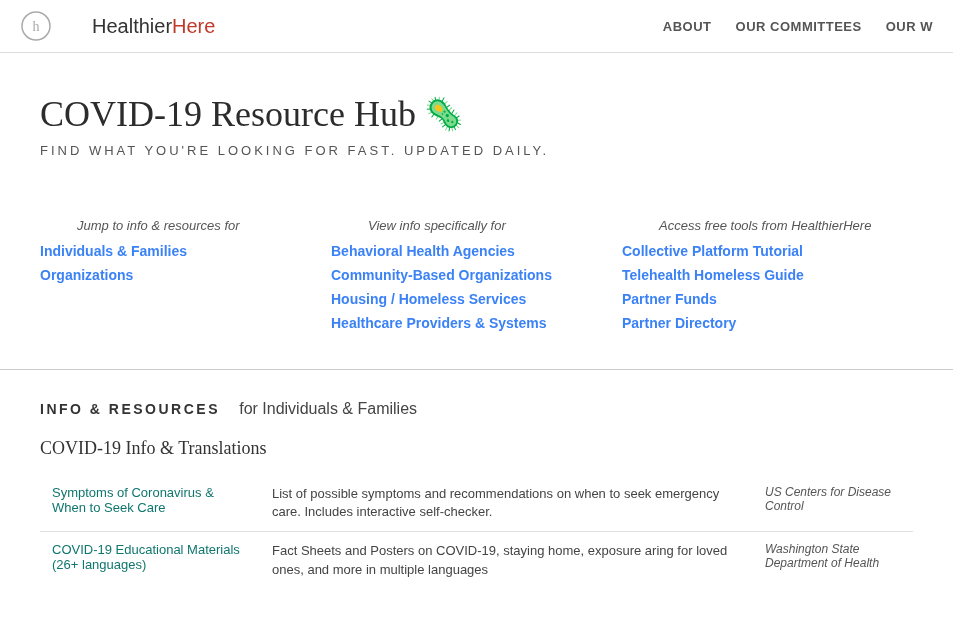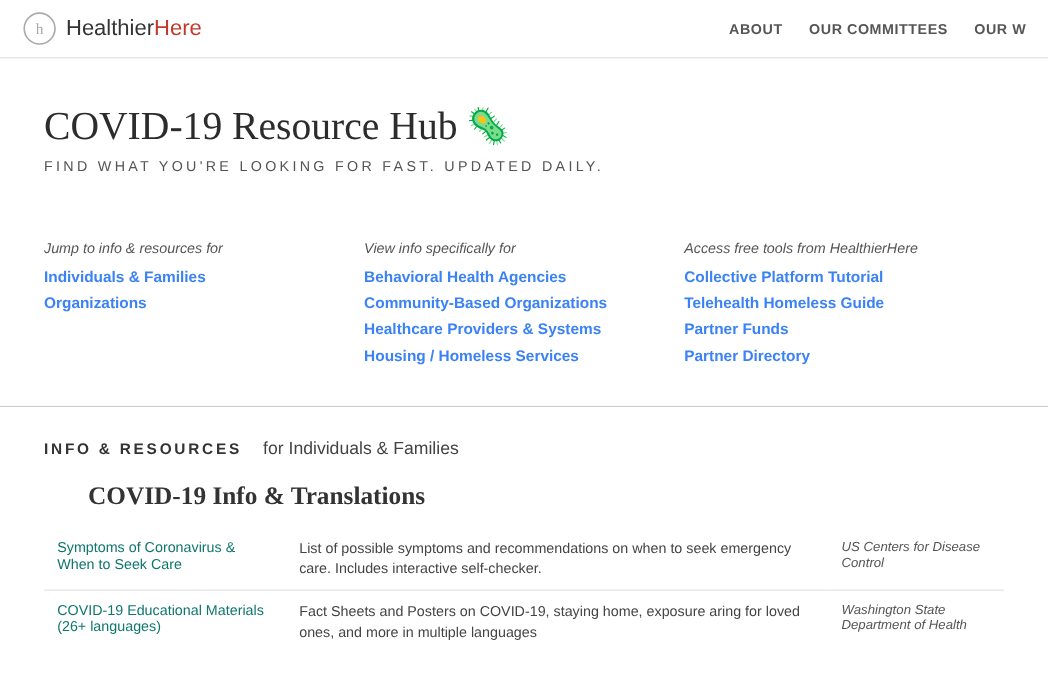--- a/index.html
+++ b/index.html
@@ -20,20 +20,21 @@
       gap: 8px;
     }
     .logo-icon {
       width: 32px;
       height: 32px;
     }
     .logo-text {
       font-size: 20px;
       font-family: Arial, sans-serif;
       color: #333;
+      margin-left: 32px;
     }
     .logo-text span { color: #c0392b; }
     .nav {
       display: flex;
       gap: 24px;
       font-family: Liberation Sans, sans-serif;
       font-size: 13px;
       letter-spacing: 0.5px;
       color: #555;
     }
@@ -78,20 +79,21 @@
     .jump-col {
       flex: 1;
       padding-right: 20px;
     }
     .jump-col-label {
       font-family: Arial, sans-serif;
       font-size: 13px;
       color: #555;
       margin-bottom: 10px;
       font-style: italic;
+      margin-left: 37px;
     }
     .jump-link {
       display: block;
       color: #3b82f6;
       text-decoration: none;
       font-family: Arial, sans-serif;
       font-size: 14px;
       margin-bottom: 8px;
       font-weight: 600;
     }
@@ -108,25 +110,23 @@
       margin-bottom: 20px;
     }
     .section-header span {
       color: #333;
       font-weight: 400;
       letter-spacing: 0;
       font-size: 16px;
     }
     .subsection-title {
       font-family: Georgia, serif;
-      font-size: 23px;
+      font-size: 18px;
       color: #333;
       margin-bottom: 16px;
-      margin-left: 40px;
-      font-weight: bold;
     }
 
     
     .resource-table {
       width: 100%;
       border-collapse: collapse;
       font-size: 13px;
     }
     .resource-table td {
       padding: 10px 12px;
@@ -184,22 +184,22 @@
 <section class="jump-links">
   <div class="jump-col">
     <p class="jump-col-label">Jump to info &amp; resources for</p>
     <a href="#" class="jump-link">Individuals &amp; Families</a>
     <a href="#" class="jump-link">Organizations</a>
   </div>
   <div class="jump-col">
     <p class="jump-col-label">View info specifically for</p>
     <a href="#" class="jump-link">Behavioral Health Agencies</a>
     <a href="#" class="jump-link">Community-Based Organizations</a>
+    <a href="#" class="jump-link">Housing / Homeless Services</a>
     <a href="#" class="jump-link">Healthcare Providers &amp; Systems</a>
-    <a href="#" class="jump-link">Housing / Homeless Services</a>
   </div>
   <div class="jump-col">
     <p class="jump-col-label">Access free tools from HealthierHere</p>
     <a href="#" class="jump-link">Collective Platform Tutorial</a>
     <a href="#" class="jump-link">Telehealth Homeless Guide</a>
     <a href="#" class="jump-link">Partner Funds</a>
     <a href="#" class="jump-link">Partner Directory</a>
   </div>
 </section>
 

